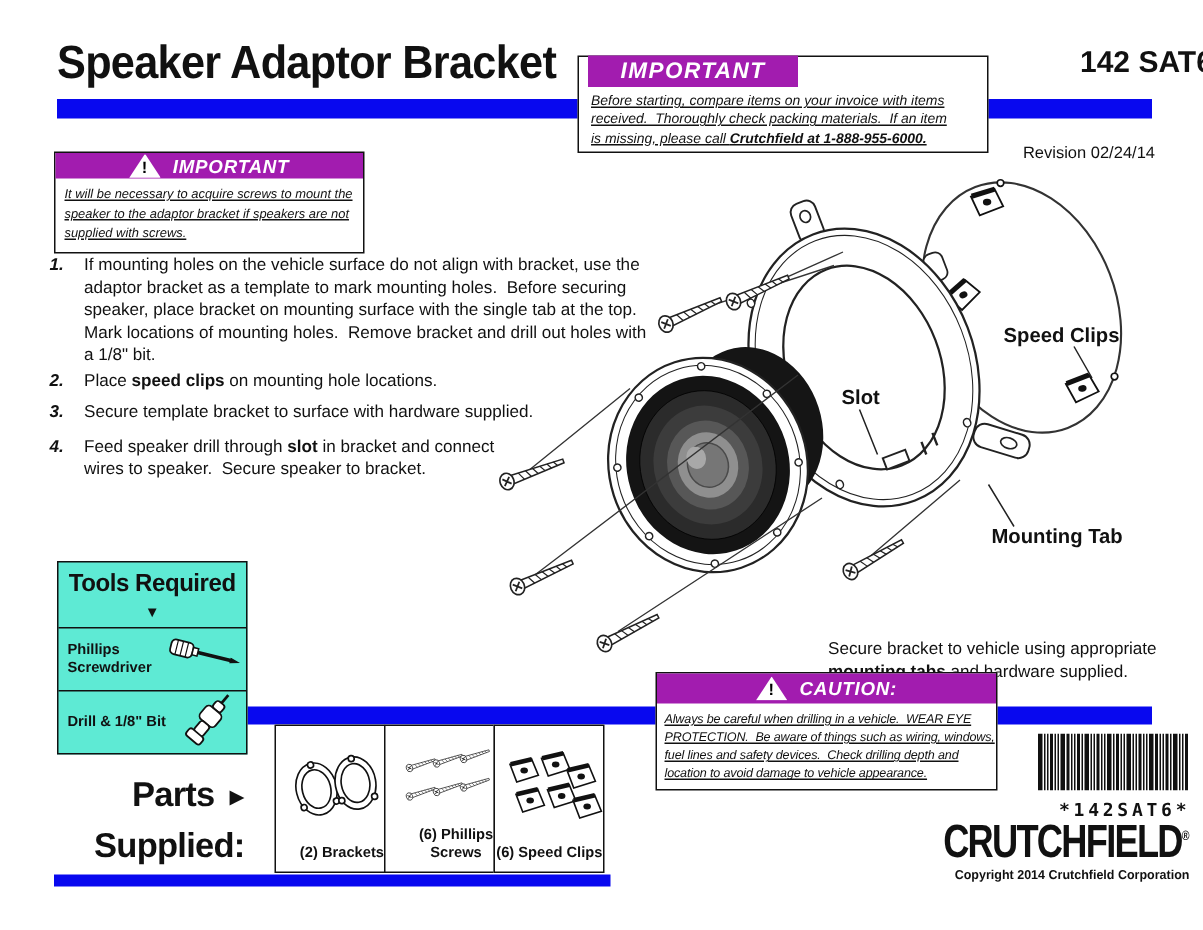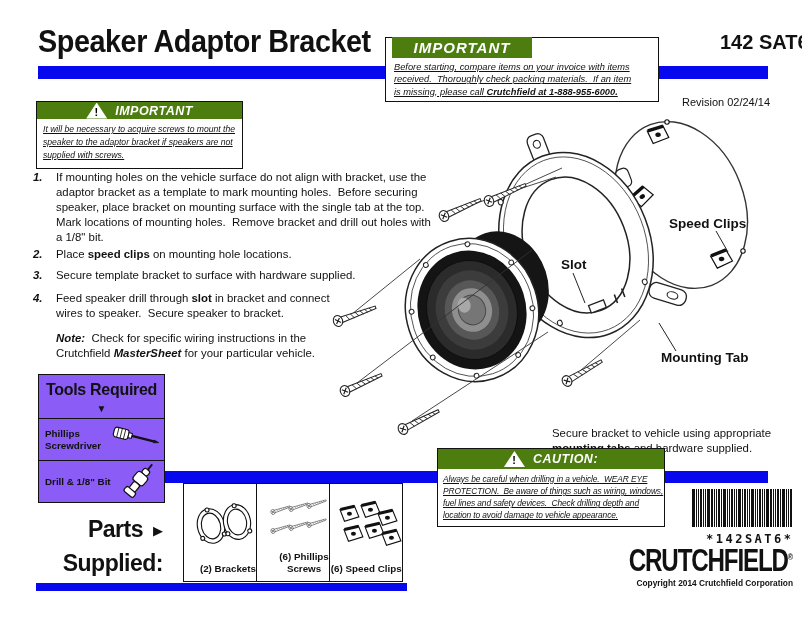--- a/index.html
+++ b/index.html
@@ -7,21 +7,21 @@
         font-family:"Liberation Sans",sans-serif;color:#111;border-radius:24px;}
   .abs{position:absolute;}
   .bar{position:absolute;background:#0808ef;}
 
   .title{left:38px;top:24px;font-size:31px;font-weight:bold;letter-spacing:-0.5px;
          transform:scaleX(.93);transform-origin:left;white-space:nowrap;}
   .pcode{left:720px;top:31px;font-size:20px;font-weight:bold;white-space:nowrap;}
   .revision{left:600px;top:96px;width:170px;text-align:right;font-size:11px;}
 
   .notice-box{background:#fff;border:1.6px solid #111;}
-  .blkhdr{background:#4d7c0f;color:#fff;font-style:italic;font-weight:bold;
+  .blkhdr{background:#a21caf;color:#fff;font-style:italic;font-weight:bold;
           display:flex;align-items:center;justify-content:center;gap:8px;}
   .warn-tri{position:relative;width:21px;height:16px;flex:none;}
   .warn-tri .tri-bg{position:absolute;inset:0;background:#fff;
           clip-path:polygon(50% 0,100% 100%,0 100%);}
   .warn-tri .excl{position:absolute;left:0;right:0;bottom:0px;text-align:center;
           color:#000;font-size:11px;font-style:normal;font-weight:bold;line-height:14px;}
   .pre{white-space:pre;text-decoration:underline;}
   .it{font-style:italic;}
   .kw{font-weight:bold;}
 
@@ -35,21 +35,21 @@
   .screw-body{padding:4px 6px 6px 6px;font-size:8.6px;line-height:13px;}
 
   .step{position:absolute;display:flex;font-size:11.4px;line-height:15.1px;z-index:2;}
   .step .num{font-weight:bold;font-style:italic;width:23px;flex:none;}
   .step .txt{white-space:pre;}
   .note{position:absolute;left:56px;top:331px;font-size:11.4px;line-height:15.1px;
         white-space:pre;z-index:2;}
   .note .nlabel{font-weight:bold;font-style:italic;}
   .note .ms{font-style:italic;font-weight:bold;}
 
-  .tools-box{left:38px;top:374px;width:125px;z-index:3;border:1.6px solid #111;background:#8b5cf6;}
+  .tools-box{left:38px;top:374px;width:125px;z-index:3;border:1.6px solid #111;background:#5eead4;}
   .tools-title{font-size:16.5px;font-weight:bold;text-align:center;padding-top:5px;
                letter-spacing:-0.3px;transform:scaleX(.97);}
   .tools-arrow{text-align:center;font-size:10px;margin:5px 0 4px 0;line-height:10px;}
   .tool-row{display:flex;align-items:center;border-top:1.2px solid #111;height:41px;}
   .tool-row .tlabel{font-size:9.8px;font-weight:bold;padding-left:6px;white-space:pre;line-height:12px;}
   .tool-row .ticon{margin-left:auto;padding-right:3px;}
 
   .parts-label{left:26px;top:514px;width:137px;text-align:right;z-index:2;line-height:30px;}
   .parts-label .pw{font-size:23px;font-weight:bold;letter-spacing:-0.5px;}
   .parts-label .arrow{font-size:13px;margin-left:10px;position:relative;top:-2px;}
@@ -130,22 +130,20 @@
   </div>
   <div class="step" style="left:33px;top:268px;">
     <span class="num">3.</span>
     <span class="txt"><span>Secure template bracket to surface with hardware supplied.</span><span class="kw"></span><span></span></span>
   </div>
   <div class="step" style="left:33px;top:291px;">
     <span class="num">4.</span>
     <span class="txt"><span>Feed speaker drill through </span><span class="kw">slot</span><span> in bracket and connect
 wires to speaker.  Secure speaker to bracket.</span></span>
   </div>
-  <div class="note"><span class="nlabel">Note:</span><span>  Check for specific wiring instructions in the
-Crutchfield </span><span class="ms">MasterSheet</span><span> for your particular vehicle.</span></div>
 
   <div class="abs tools-box">
     <div class="tools-title">Tools Required</div>
     <div class="tools-arrow">▼</div>
     <div class="tool-row">
       <span class="tlabel">Phillips
 Screwdriver</span>
       <span class="ticon">
         <svg width="50" height="30" viewBox="0 0 50 30">
           <g transform="rotate(14 25 15)" fill="#fff" stroke="#111">

